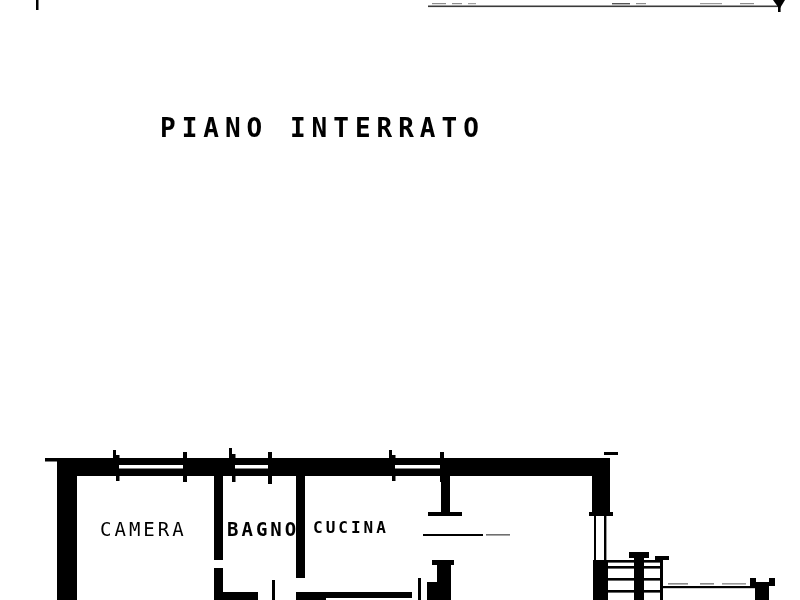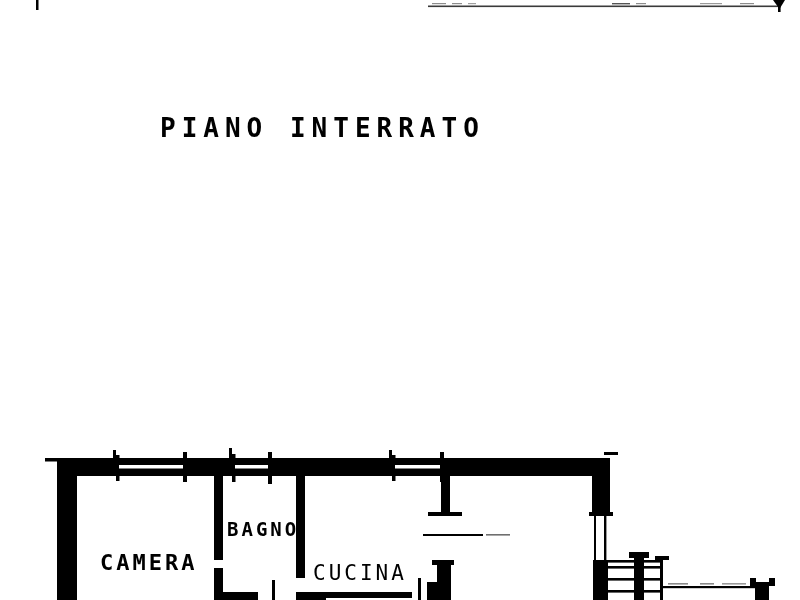--- a/index.html
+++ b/index.html
@@ -40,39 +40,37 @@
   #sheet-title {
     left: 160px;
     top: 113px;
     font-size: 26px;
     letter-spacing: 6px;
     font-weight: 700;
   }
   #room-label-camera {
     left: 100px;
     top: 518px;
-    font-size: 22px;
-    letter-spacing: 3px;
-    font-weight: 700;
-    margin-top: 32px;
+    font-size: 19px;
+    letter-spacing: 3px;
+    font-weight: 400;
   }
   #room-label-bagno {
     left: 227px;
     top: 518px;
     font-size: 19px;
     letter-spacing: 3px;
     font-weight: 700;
   }
   #room-label-cucina {
     left: 313px;
     top: 518px;
-    font-size: 21px;
-    letter-spacing: 3px;
-    font-weight: 400;
-    margin-top: 43px;
+    font-size: 16px;
+    letter-spacing: 3px;
+    font-weight: 700;
   }
   #room-label-soggiorno {
     left: 469px;
     top: 562px;
     font-size: 19px;
     letter-spacing: 3px;
     font-weight: 700;
   }
 </style>
 </head>

